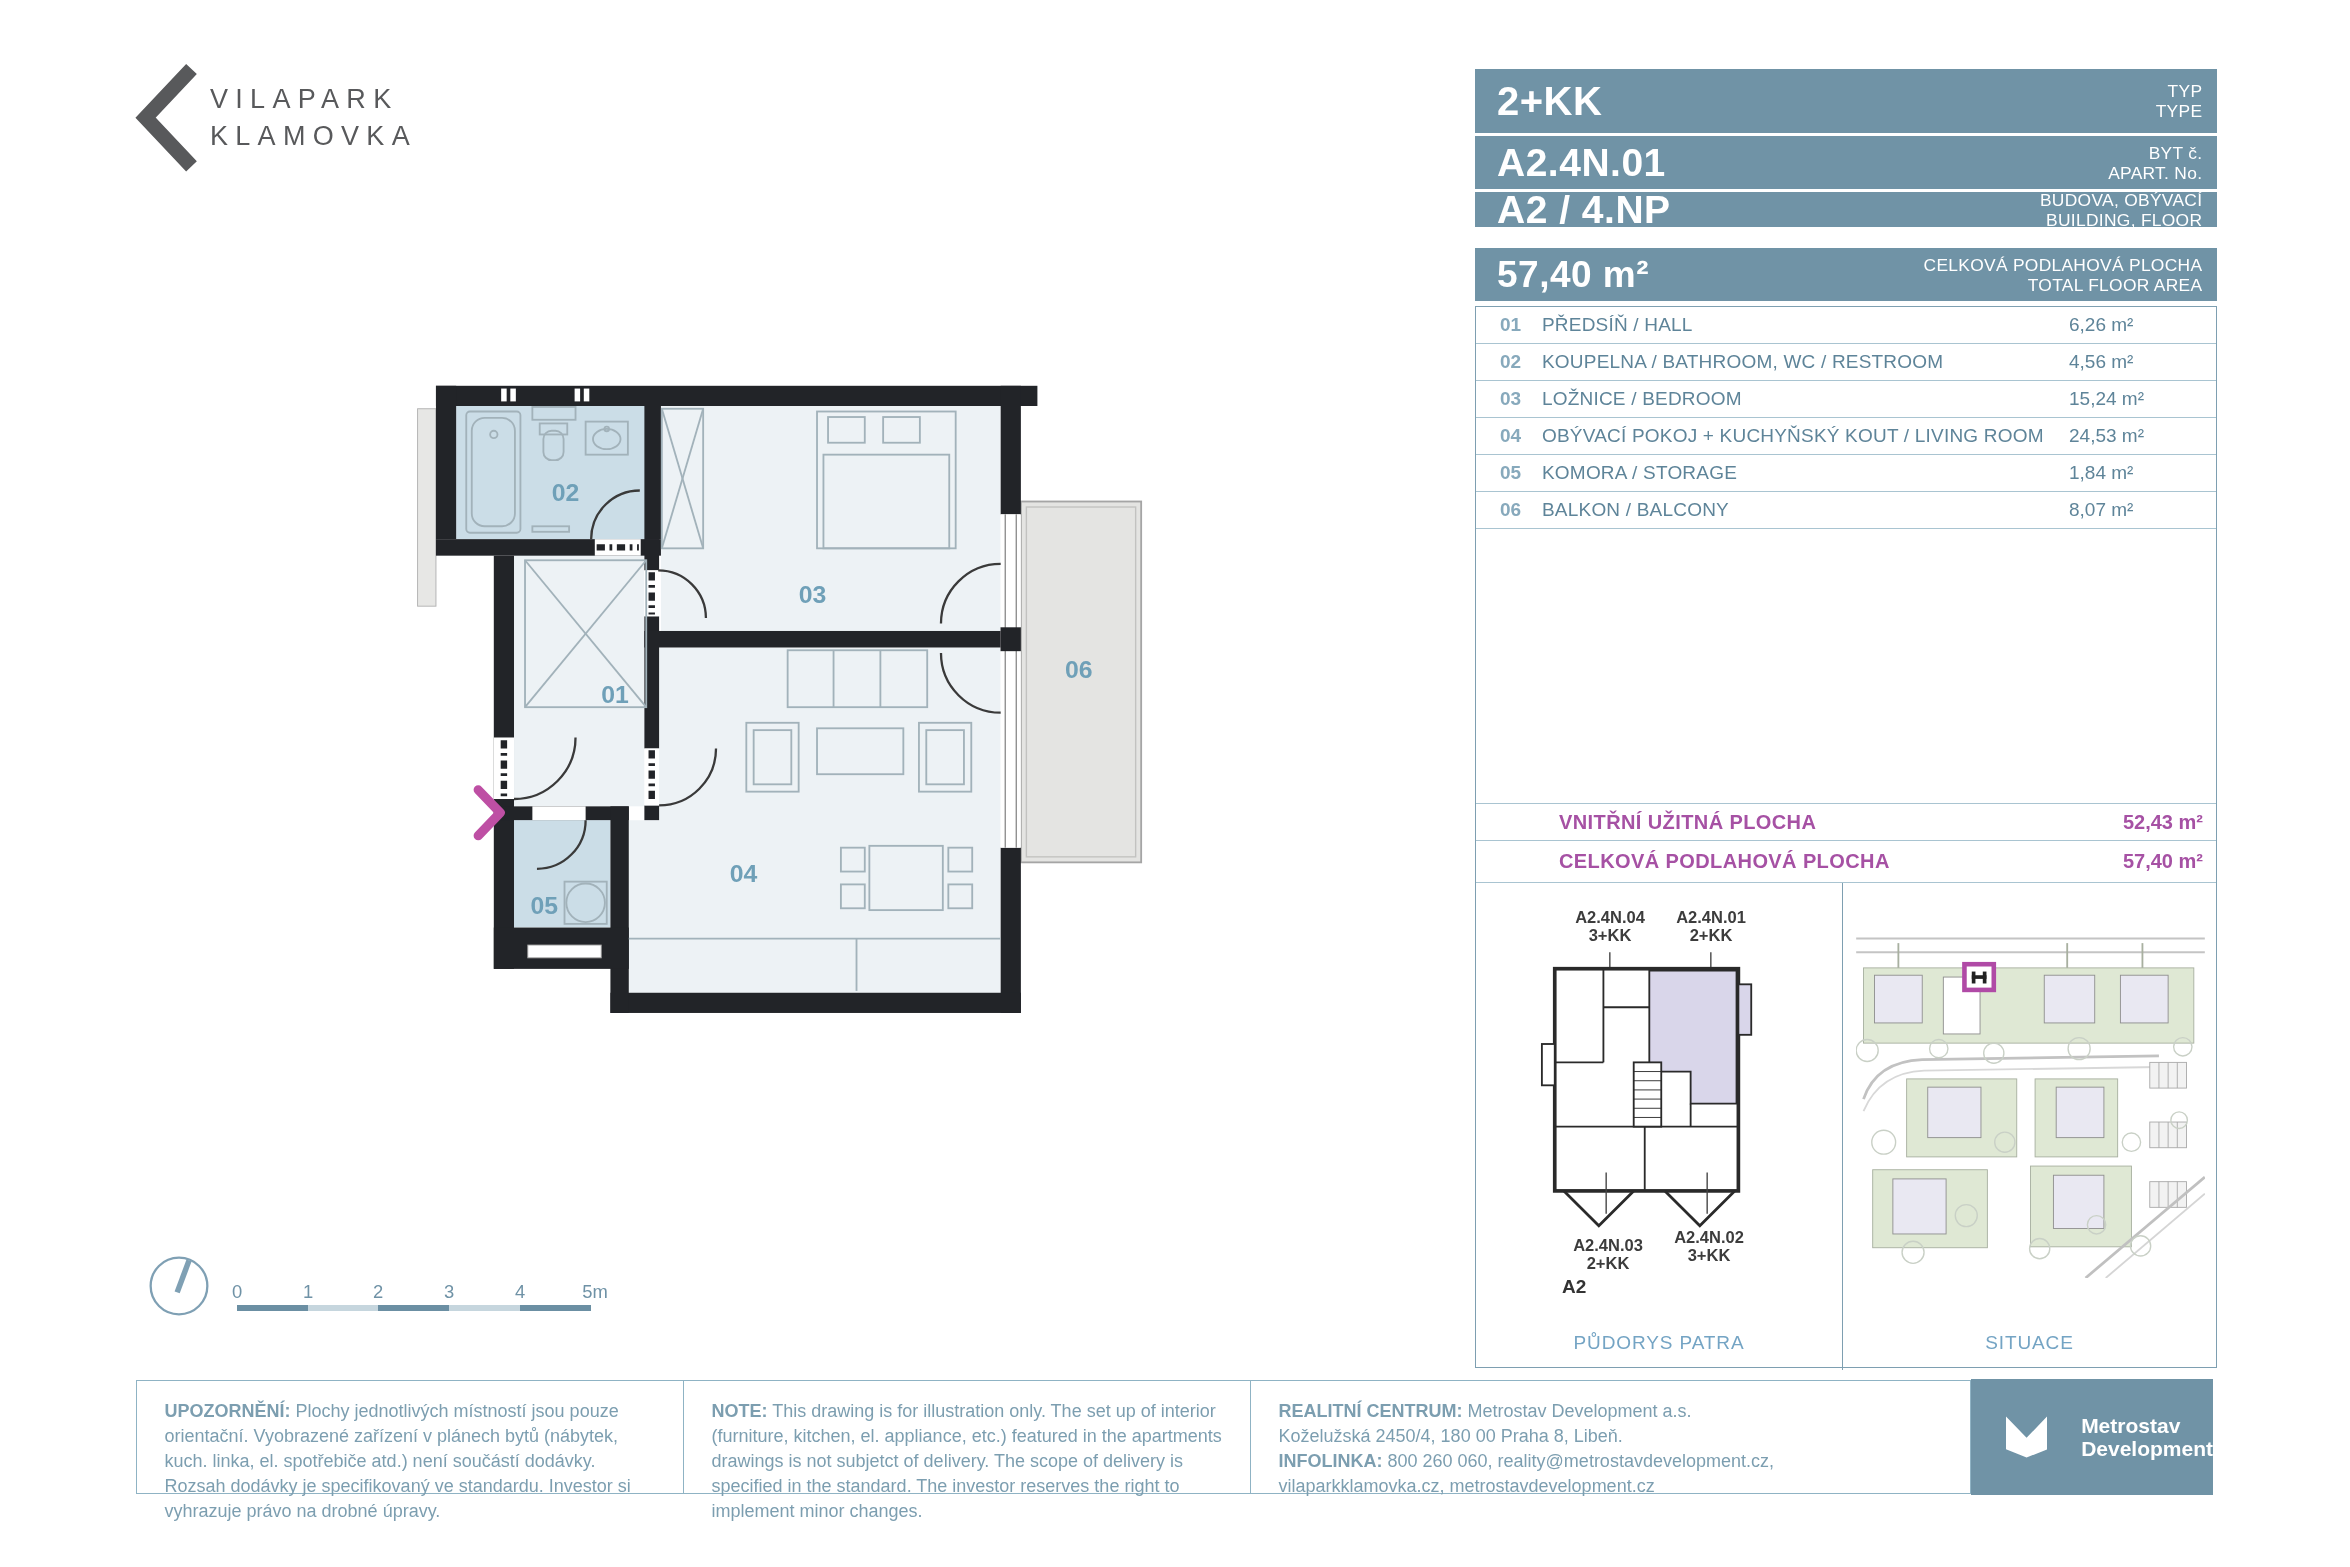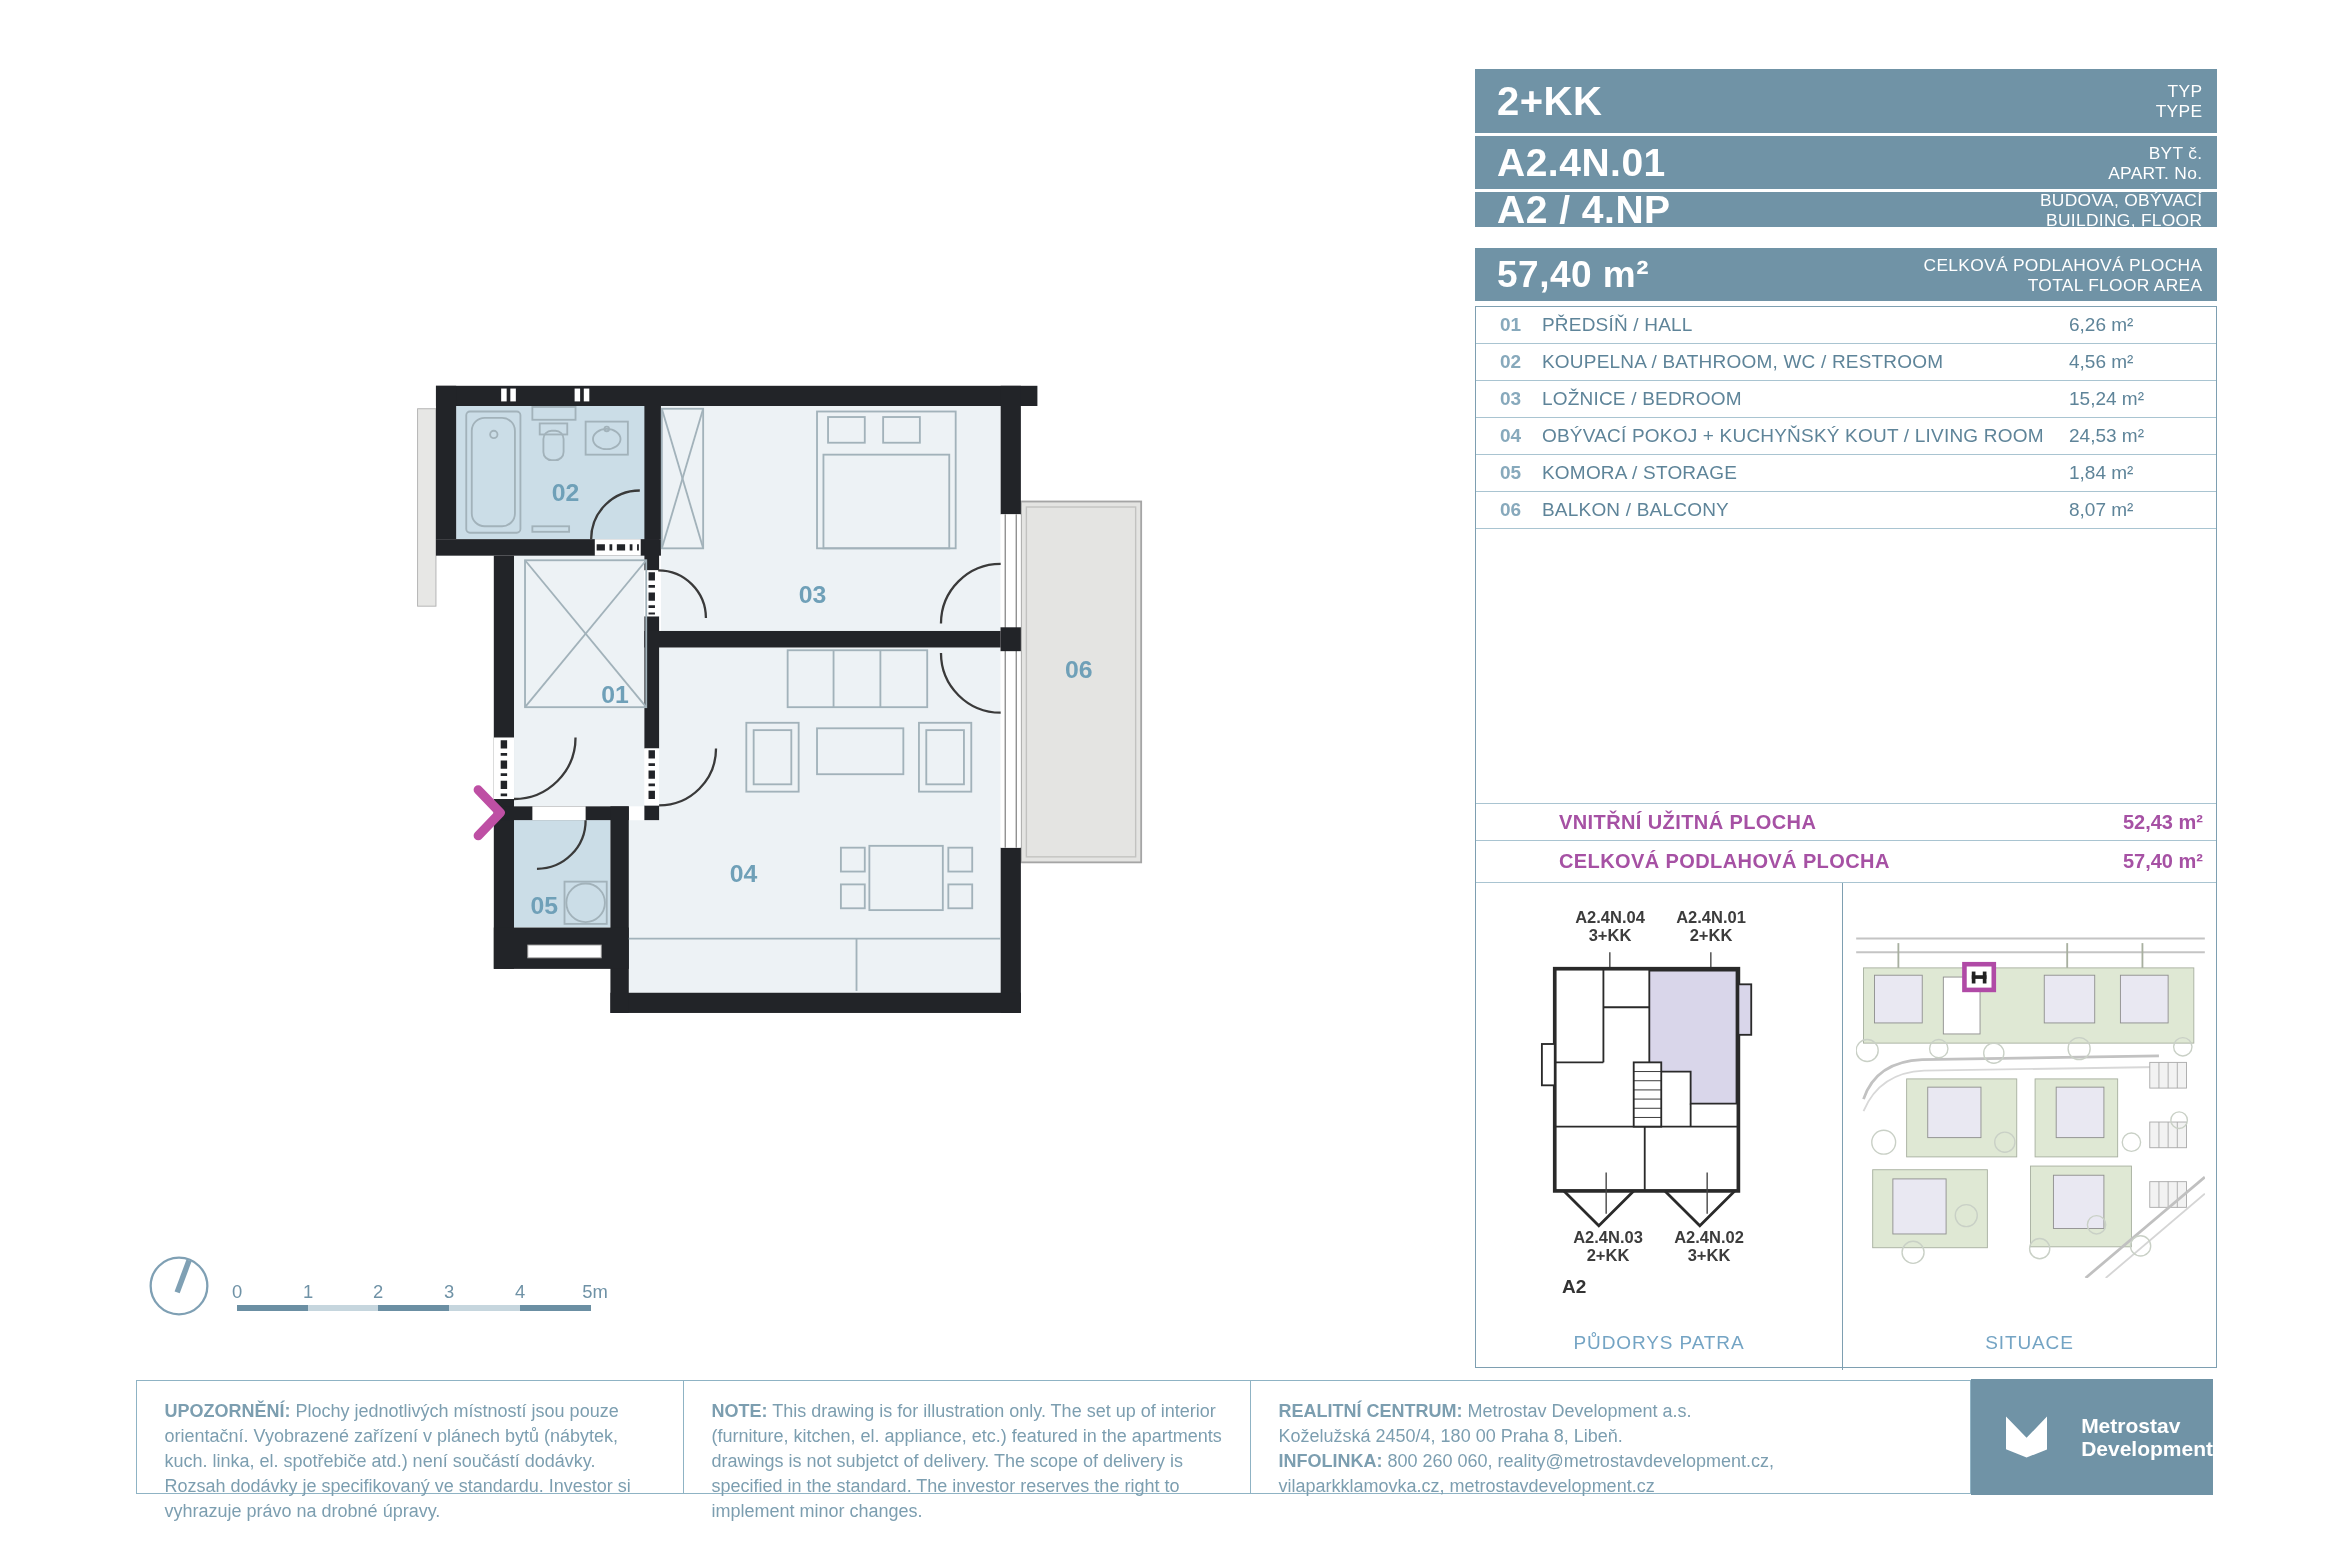--- a/index.html
+++ b/index.html
@@ -53,20 +53,29 @@
   .scale-num { position:absolute; color:#6f92a6; font-size:18.4px; transform:translateX(-50%); }
   .seg { position:absolute; top:1305px; height:5.5px; }
   .seg.d { background:#6b8fa3; } .seg.l { background:#c6d6de; }
 
   svg text { font-family:"Liberation Sans", sans-serif; }
 </style>
 </head>
 <body>
 <div id="canvas">
 
+<div class="abs" id="brand">
+  <svg width="386" height="129" viewBox="0 0 420 140">
+    <polyline points="68,15 18,68 68,121" fill="none" stroke="#58595b" stroke-width="16"></polyline>
+  </svg>
+  <div id="brand-text">
+    <div>VILAPARK</div>
+    <div>KLAMOVKA</div>
+  </div>
+</div>
 
 <svg class="abs" style="left:413px; top:381px;" width="730" height="634" viewBox="0 0 795 690">
 
   <g>
     <rect x="662" y="131" width="131" height="393" fill="#e4e4e2" stroke="#a5a5a5" stroke-width="2"></rect>
     <rect x="668" y="137" width="119" height="381" fill="none" stroke="#c2c2c0" stroke-width="1.5"></rect>
   </g>
 
   <rect x="5" y="30" width="20" height="215" fill="#e7e7e5" stroke="#b0b0b0" stroke-width="1"></rect>
   <rect x="47" y="27" width="209" height="145" fill="#cbdde7"></rect>
@@ -317,21 +326,21 @@
           <line x1="138" y1="170" x2="168" y2="170"></line>
               <line x1="138" y1="180" x2="168" y2="180"></line>
         </g>
         <g stroke="#2a2a2a" stroke-width="3" fill="none">
           <polyline points="62,260 100,298 138,260"></polyline>
           <polyline points="172,260 210,298 248,260"></polyline>
         </g>
         <line x1="108" y1="240" x2="108" y2="285" stroke="#444" stroke-width="1.5"></line>
         <line x1="218" y1="240" x2="218" y2="285" stroke="#444" stroke-width="1.5"></line>
       </svg>
-      <div class="unit-lbl" style="left:132px; top:345px;">
+      <div class="unit-lbl" style="left:132px; top:353px;">
         <span>A2.4N.03</span><br>
         <span>2+KK</span>
       </div>
       <div class="unit-lbl" style="left:233px; top:345px;">
         <span>A2.4N.02</span><br>
         <span>3+KK</span>
       </div>
       <div id="bldg-code" style="left:86px; top:393px;">A2</div>
       <div class="caption">PŮDORYS PATRA</div>
     </div>

